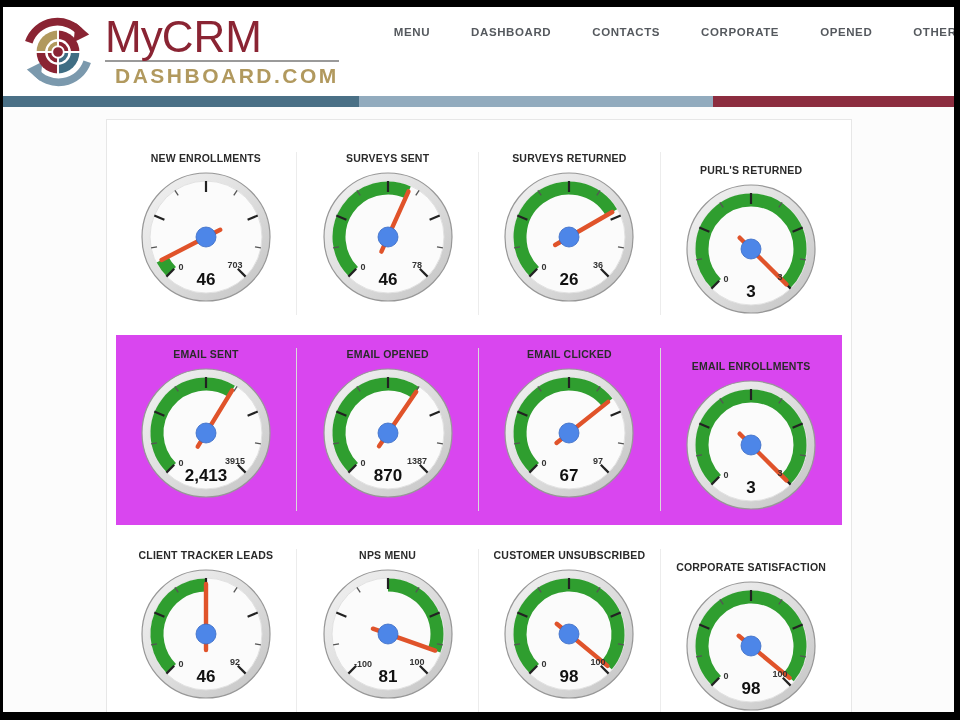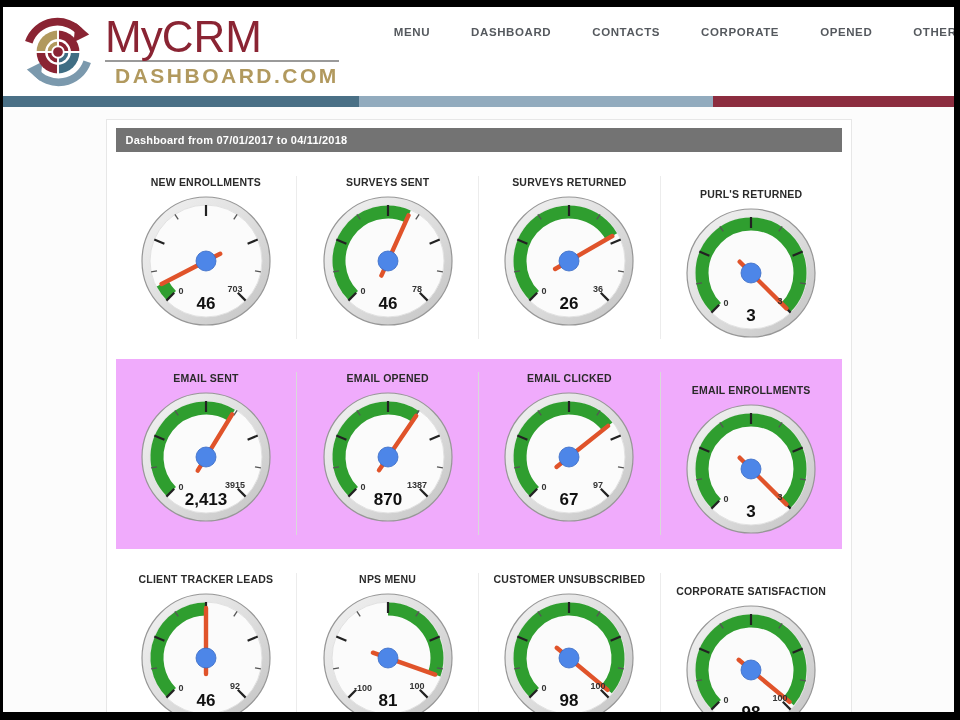--- a/index.html
+++ b/index.html
@@ -28,21 +28,21 @@
   .accent-bar .seg2 { width:37.3%; background:#92abbe; }
   .accent-bar .seg3 { flex:1; background:#8c2d3f; }
 
   
   .content { display:flex; justify-content:center; padding-top:12px; background:#fcfcfc; }
   .panel { width:746px; background:#ffffff; border:1px solid #e7e7e7; padding:8px 9px 0; }
   .panel-header { background:#737373; color:#ffffff; font-size:11px; font-weight:bold; padding:6px 10px; letter-spacing:0.2px; }
 
   .g-row { display:flex; }
   .g-row-1 { padding:24px 0 14px; }
-  .g-row-2 { margin-top:6px; padding:13px 0 14px; background:#f0abfc; }
+  .g-row-2 { margin-top:6px; padding:13px 0 14px; background:#d946ef; }
   .g-row-3 { margin-top:24px; padding:0 0 14px; }
   .g-cell { flex:1; display:flex; flex-direction:column; align-items:center; }
   .g-row .g-cell { border-right:1px solid #ececec; }
   .g-row .g-cell:last-child { border-right:none;margin-top:12px; }
   .g-row-2 .g-cell { border-right-color:#d9d9d9; }
   .g-title { font-size:10.5px; font-weight:bold; color:#2a2a2a; letter-spacing:0.2px; margin-bottom:7px; text-align:center; }
   .gauge-wrap { width:132px; height:132px; }
   .hidden-defs { position:absolute; width:0; height:0; }
 </style>
 </head>
@@ -97,21 +97,20 @@
     </header>
 
     <div class="accent-bar">
       <span class="seg1"></span>
       <span class="seg2"></span>
       <span class="seg3"></span>
     </div>
 
     <main class="content">
       <section class="panel">
-        <div class="panel-header">Dashboard from 07/01/2017 to 04/11/2018</div>
         <div id="gauge-grid">
             <div class="g-row g-row-1">
               <div class="g-cell">
                 <div class="g-title">NEW ENROLLMENTS</div>
                 <svg class="gauge-wrap" width="132" height="132" viewBox="0 0 132 132">
                   <circle cx="66" cy="66" r="64" fill="url(#rimg)" stroke="#979797" stroke-width="1.2"></circle>
                   <circle cx="66" cy="66" r="56" fill="#fbfbfb" stroke="#e2e2e2" stroke-width="1"></circle>
                   <path d="M 31.35 100.65 A 49 49 0 0 1 22.47 88.50" fill="none" stroke="#2f9e2f" stroke-width="13"></path>
                   <line x1="11.1" y1="76.9" x2="17.0" y2="75.8" stroke="#555" stroke-width="1.3"></line>
                   <line x1="34.9" y1="19.4" x2="38.2" y2="24.4" stroke="#555" stroke-width="1.3"></line>

